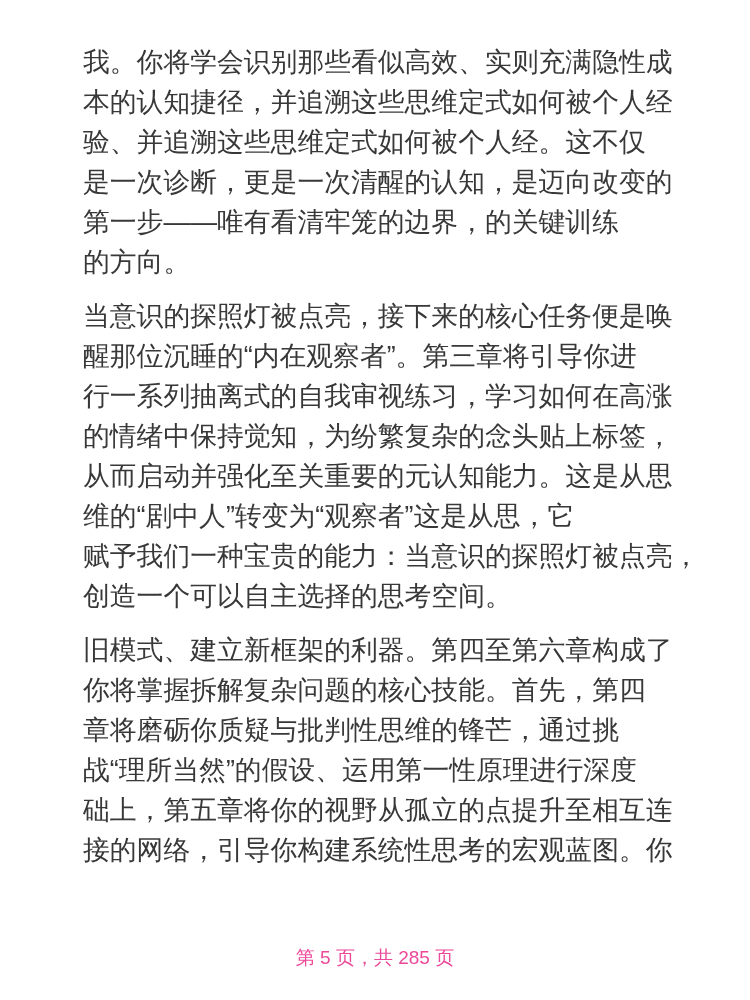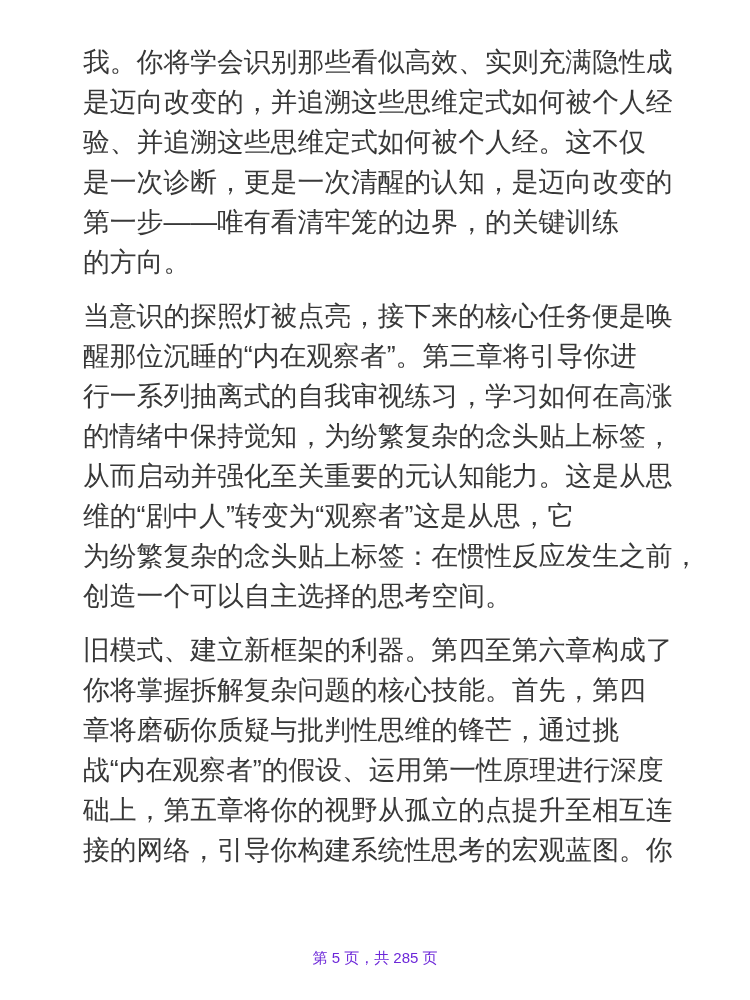--- a/index.html
+++ b/index.html
@@ -30,54 +30,54 @@
     color: #383838;
     white-space: nowrap;
     letter-spacing: 0;
   }
   .footer {
     position: absolute;
     left: 0;
     top: 948px;
     width: 750px;
     text-align: center;
-    font-size: 15px;
+    font-size: 19px;
     line-height: 20px;
-    color: #6d28d9;
+    color: #ec4899;
   }
 </style>
 </head>
 <body>
 
 <div class="page">
 
   <div class="paragraph">
     <div class="text-line">我。你将学会识别那些看似高效、实则充满隐性成</div>
-    <div class="text-line">是迈向改变的，并追溯这些思维定式如何被个人经</div>
+    <div class="text-line">本的认知捷径，并追溯这些思维定式如何被个人经</div>
     <div class="text-line">验、并追溯这些思维定式如何被个人经。这不仅</div>
     <div class="text-line">是一次诊断，更是一次清醒的认知，是迈向改变的</div>
     <div class="text-line">第一步——唯有看清牢笼的边界，的关键训练</div>
     <div class="text-line">的方向。</div>
   </div>
 
   <div class="paragraph">
     <div class="text-line">当意识的探照灯被点亮，接下来的核心任务便是唤</div>
     <div class="text-line">醒那位沉睡的“内在观察者”。第三章将引导你进</div>
     <div class="text-line">行一系列抽离式的自我审视练习，学习如何在高涨</div>
     <div class="text-line">的情绪中保持觉知，为纷繁复杂的念头贴上标签，</div>
     <div class="text-line">从而启动并强化至关重要的元认知能力。这是从思</div>
     <div class="text-line">维的“剧中人”转变为“观察者”这是从思，它</div>
-    <div class="text-line">为纷繁复杂的念头贴上标签：在惯性反应发生之前，</div>
+    <div class="text-line">赋予我们一种宝贵的能力：当意识的探照灯被点亮，</div>
     <div class="text-line">创造一个可以自主选择的思考空间。</div>
   </div>
 
   <div class="paragraph">
     <div class="text-line">旧模式、建立新框架的利器。第四至第六章构成了</div>
     <div class="text-line">你将掌握拆解复杂问题的核心技能。首先，第四</div>
     <div class="text-line">章将磨砺你质疑与批判性思维的锋芒，通过挑</div>
-    <div class="text-line">战“内在观察者”的假设、运用第一性原理进行深度</div>
+    <div class="text-line">战“理所当然”的假设、运用第一性原理进行深度</div>
     <div class="text-line">础上，第五章将你的视野从孤立的点提升至相互连</div>
     <div class="text-line">接的网络，引导你构建系统性思考的宏观蓝图。你</div>
   </div>
 
   <div class="footer">第 5 页，共 285 页</div>
 
 </div>
 
 </body></html>

